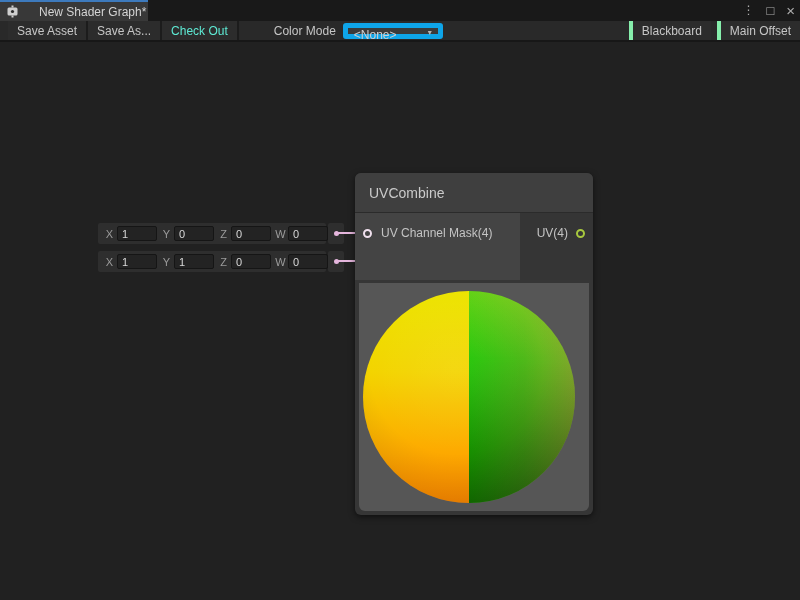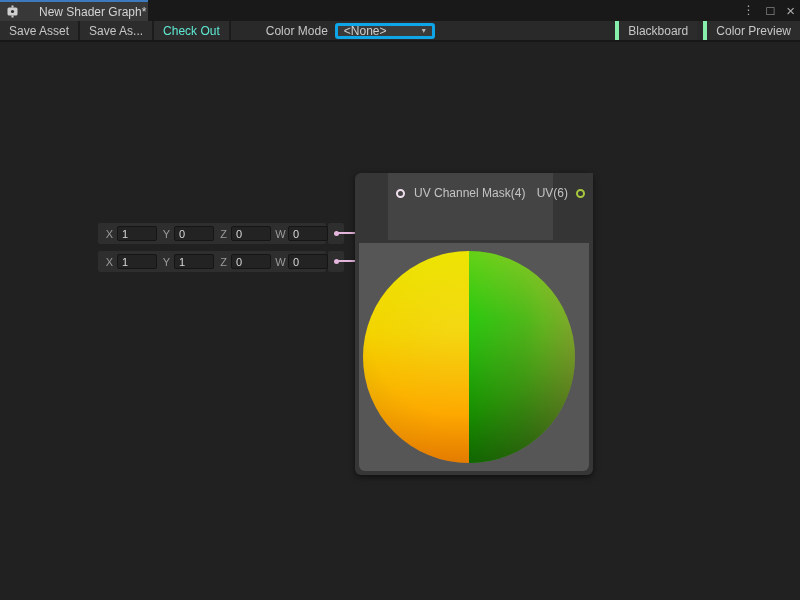--- a/index.html
+++ b/index.html
@@ -22,31 +22,31 @@
     gap:12px; color:#adadad; font-size:13px;
   }
   .win-controls span { cursor:default; line-height:21px; }
   .wc-menu { font-size:12px; }
   .wc-max  { font-size:13px; }
   .wc-close{ font-size:15px; }
   
   .toolbar {
     position:absolute; top:21px; left:0; right:0; height:21px; background:#292929;
     border-bottom:2px solid #171717; display:flex; align-items:stretch;
-    font-size:12px; color:#c6c6c6;
+    font-size:12px; color:#c6c6c6;padding-left:8px;
   }
   .tb-btn {
     display:flex; align-items:center; padding:0 9px; background:#2c2c2c;
     border-right:2px solid #1c1c1c; white-space:nowrap; cursor:default;
   }
   .tb-btn.disabled { color:#5eead4; }
   .tb-label { display:flex; align-items:center; padding:0 7px; margin-left:28px; }
   .tb-dropdown {
     align-self:center; width:100px; height:16px; background:#3a3a3a;
-    border:3px solid #0ea5e9; border-radius:3px; display:flex; align-items:center;
+    border:5px solid #0ea5e9; border-radius:3px; display:flex; align-items:flex-start;
     padding:0 6px; color:#cfcfcf; font-size:12px;
   }
   .dd-arrow { margin-left:auto; font-size:8px; color:#b4b4b4; }
   .tb-spacer { flex:1; }
   .tb-right .tb-btn { border-right:none; border-left:4px solid #86efac; margin-left:6px; }
   
   .graph { position:absolute; top:42px; left:0; right:0; bottom:0; background:#212121; }
   
   .vrow {
     position:absolute; left:98px; width:228px; height:21px; background:#2e2e2e;
@@ -72,21 +72,21 @@
   
   .node {
     position:absolute; left:355px; top:131px; width:238px; border-radius:6px;
     background:#363636; box-shadow:0 2px 6px rgba(0,0,0,.55);
   }
   .node-header {
     height:40px; background:#3f3f3f; border-radius:6px 6px 0 0;
     border-bottom:1px solid #2b2b2b; display:flex; align-items:center;
     padding-left:14px; font-size:14px; color:#cacaca;
   }
-  .node-body { position:relative; height:67px; background:#353535;margin-left:33px; }
+  .node-body { position:relative; height:67px; background:#353535; }
   .input-panel { position:absolute; left:0; top:0; bottom:0; width:165px; background:#444444; padding-top:6px; }
   .port-row { display:flex; align-items:center; height:28px; }
   .ring {
     width:9px; height:9px; border-radius:50%; flex:0 0 auto; background:transparent;
   }
   .ring-in  { border:2px solid var(--port_input_ring); margin-left:8px; }
   .ring-out { border:2px solid var(--port_output_ring); margin-left:8px; }
   .port-label { color:#c4c4c4; font-size:12px; margin-left:9px; white-space:nowrap; }
   .output-row { position:absolute; right:8px; top:6px; height:28px; display:flex; align-items:center; }
   .output-label { color:#c4c4c4; font-size:12px; }
@@ -142,21 +142,21 @@
     <div class="tb-btn">Save As...</div>
     <div class="tb-btn disabled">Check Out</div>
     <div class="tb-label">Color Mode</div>
     <div class="tb-dropdown">
       <span>&lt;None&gt;</span>
       <span class="dd-arrow">▾</span>
     </div>
     <div class="tb-spacer"></div>
     <div class="tb-right" style="display:flex">
       <div class="tb-btn">Blackboard</div>
-      <div class="tb-btn">Color Preview</div>
+      <div class="tb-btn">Main Offset</div>
     </div>
   </div>
 
   <div class="graph">
 
     <div class="vrow vrow-1">
       <span class="vlabel">X</span>
       <input class="vfield" value="1" style="">
       <span class="vlabel">Y</span>
       <input class="vfield" value="0" style="">
@@ -180,29 +180,32 @@
       <input class="vfield" value="0" style="">
     </div>
     <div class="dotbox dotbox-2">
       <span class="dot"></span>
     </div>
 
     <div class="wire wire-1"></div>
     <div class="wire wire-2"></div>
 
     <div class="node">
+      <div class="node-header">
+        <span>UVCombine</span>
+      </div>
       <div class="node-body">
         <div class="input-panel">
           <div class="port-row">
             <span class="ring ring-in"></span>
             <span class="port-label">UV Channel Mask(4)</span>
           </div>
         </div>
         <div class="output-row">
-          <span class="output-label">UV(6)</span>
+          <span class="output-label">UV(4)</span>
           <span class="ring ring-out"></span>
         </div>
       </div>
       <div class="preview">
         <div class="sphere">
           <div class="half half-left"></div>
           <div class="half half-right"></div>
         </div>
       </div>
     </div>

